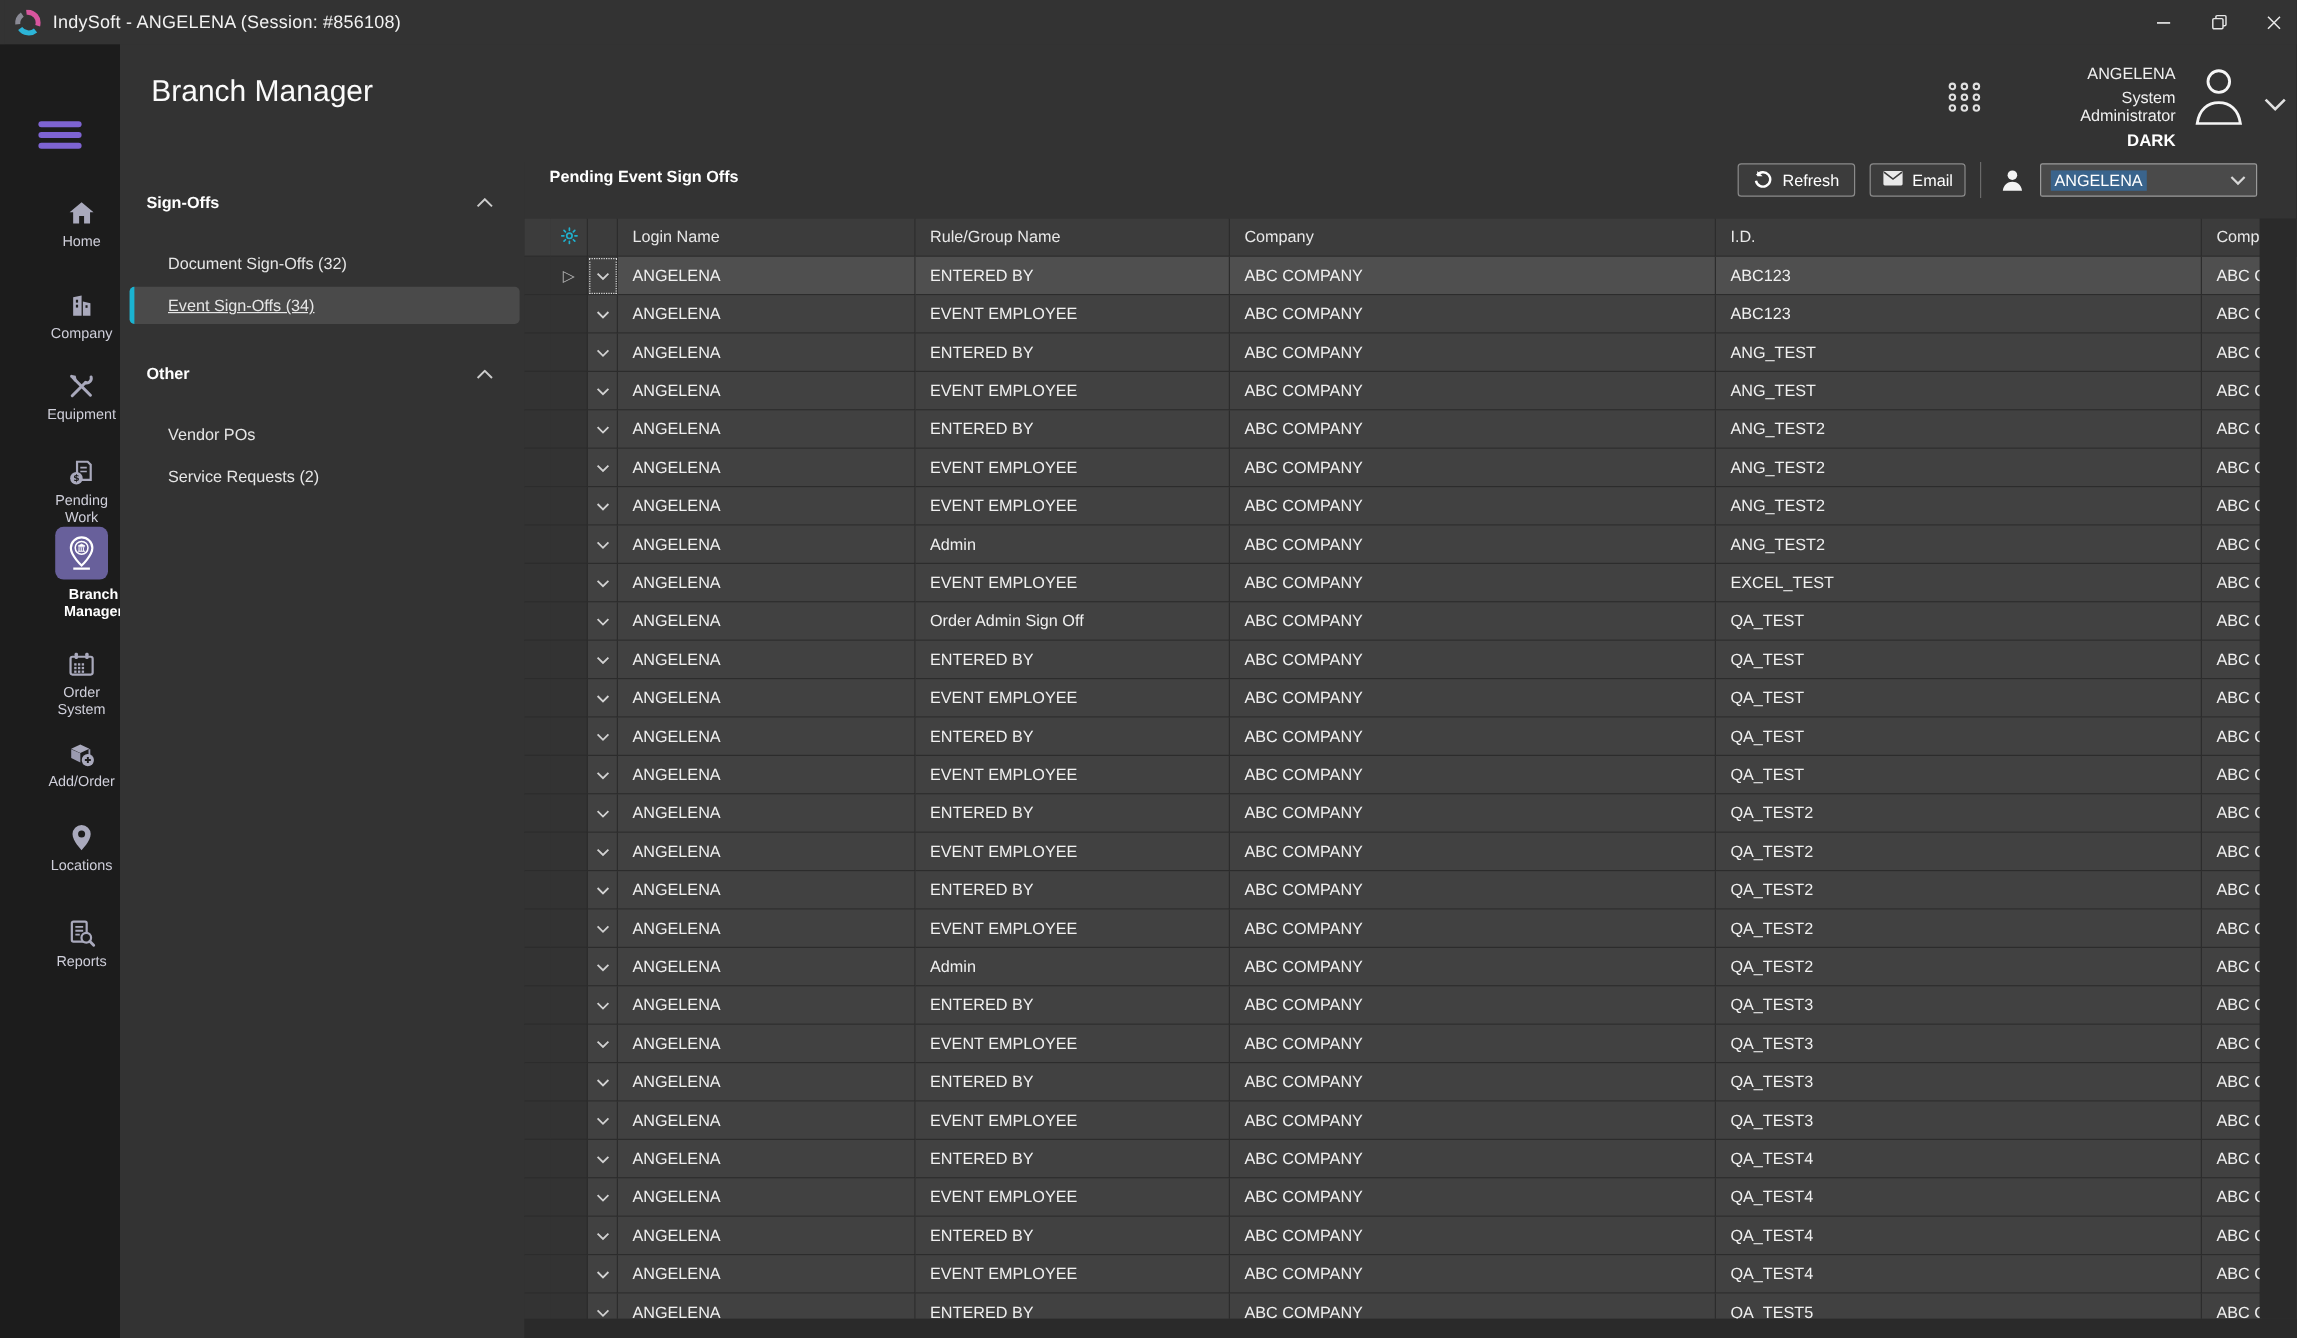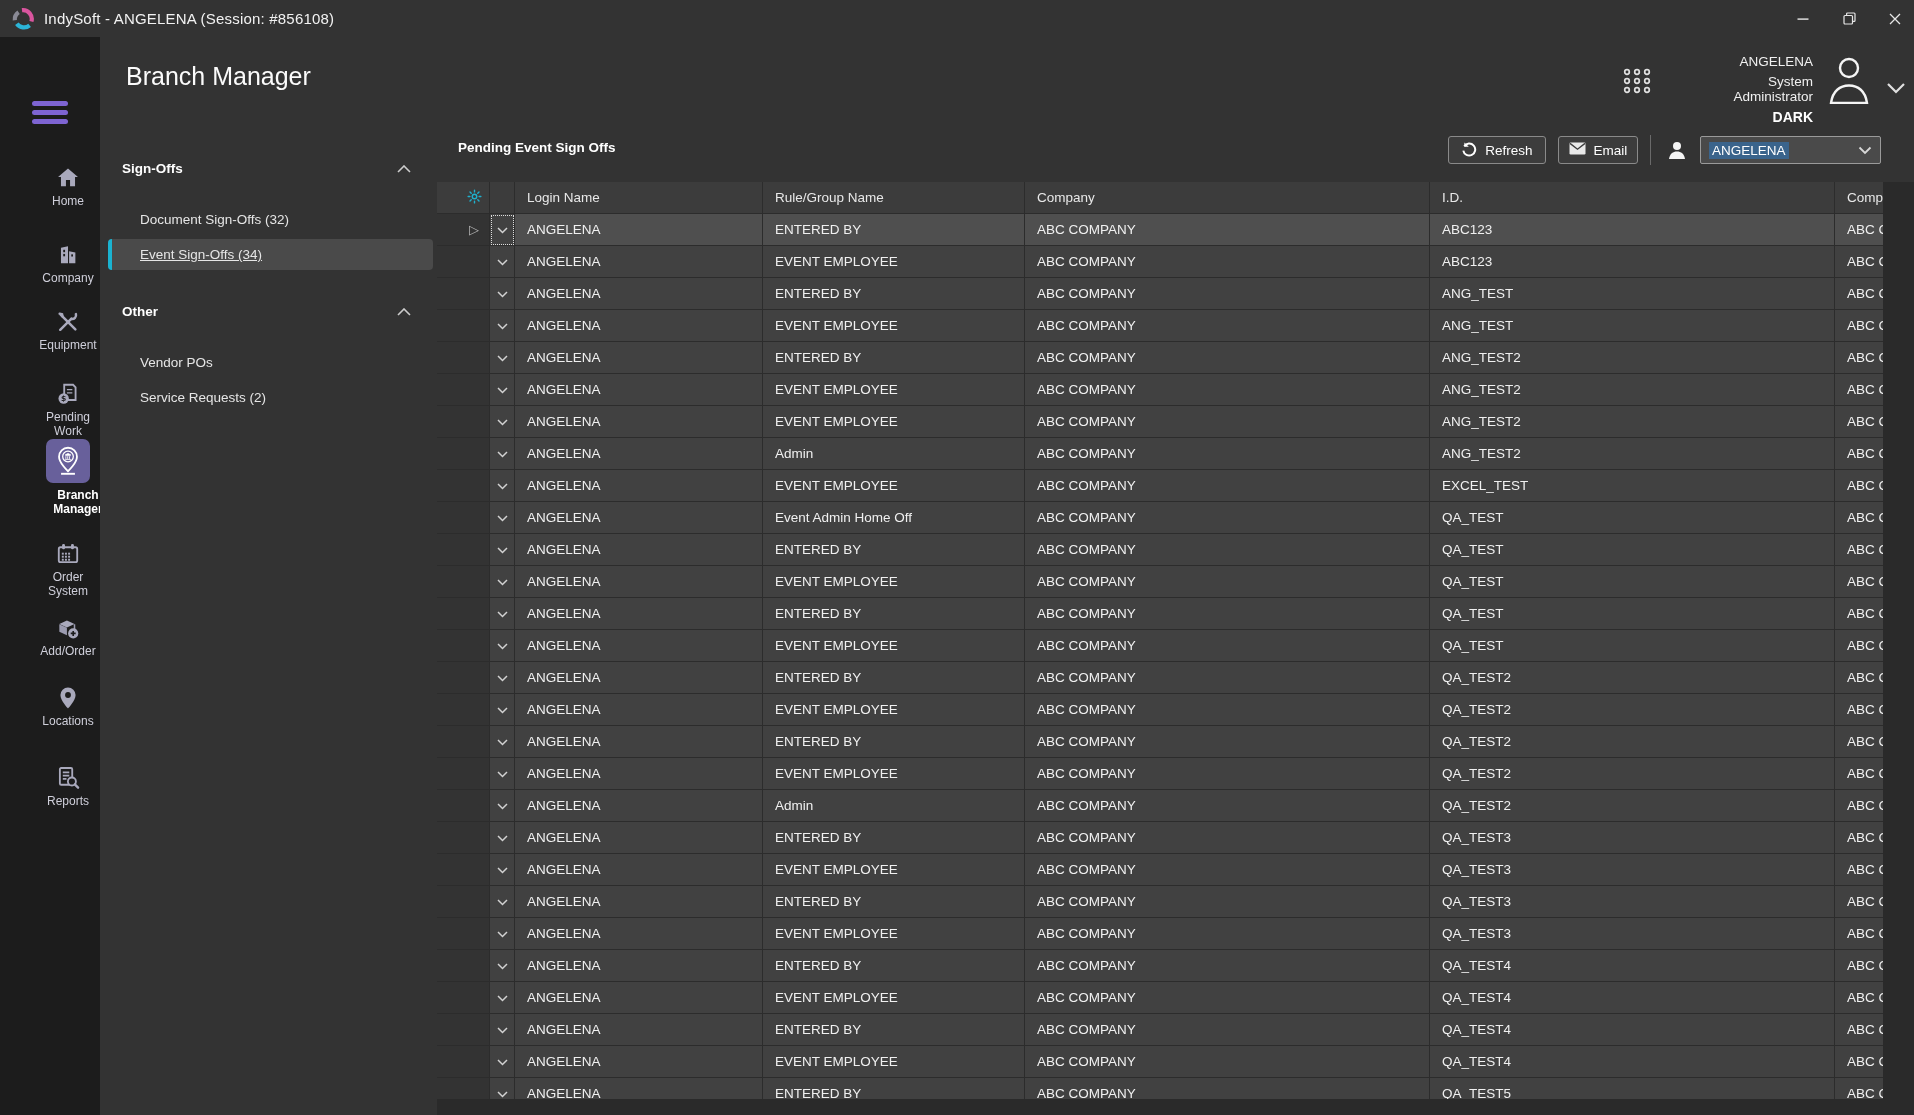--- a/index.html
+++ b/index.html
@@ -597,21 +597,21 @@
             
           </div>
           <div class="g-cell c-chev">
             <span>
               <svg width="11" height="7" viewBox="0 0 11 7" fill="none" stroke="#d2d2d2" stroke-width="1.5">
                   <path d="M1 1l4.5 4.5L10 1"></path>
                 </svg>
             </span>
           </div>
           <div class="g-cell c-login">ANGELENA</div>
-          <div class="g-cell c-rule">Event Admin Home Off</div>
+          <div class="g-cell c-rule">Order Admin Sign Off</div>
           <div class="g-cell c-comp">ABC COMPANY</div>
           <div class="g-cell c-id">QA_TEST</div>
           <div class="g-cell c-comp2">ABC C</div>
         </div>
 
         <div class="g-row">
           <div class="g-cell c-mark"></div>
           <div class="g-cell c-exp">
             
           </div>

